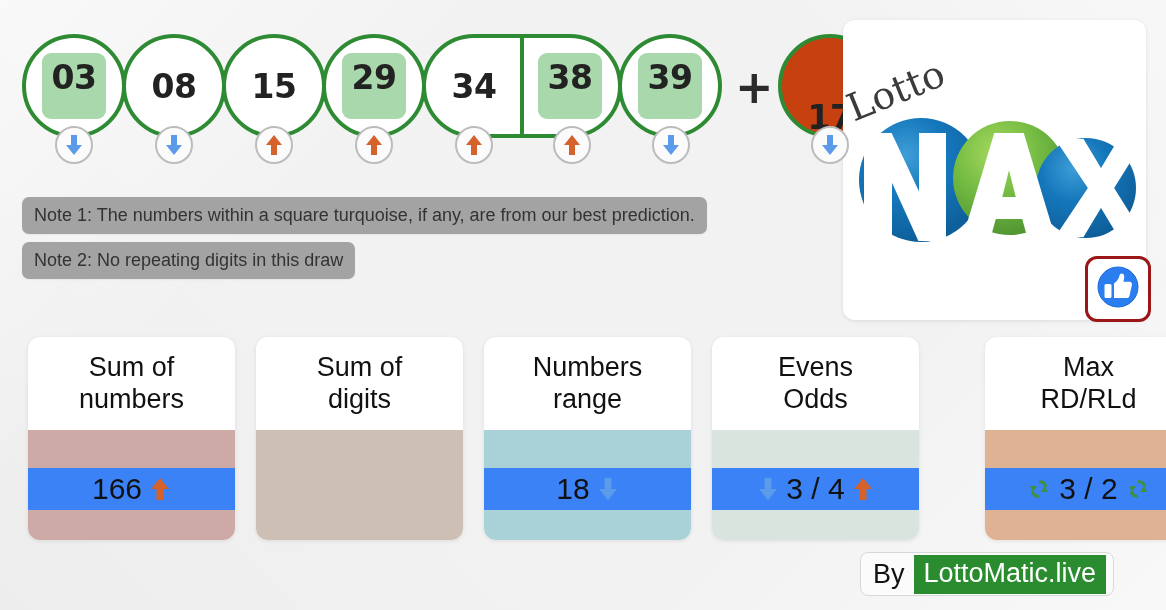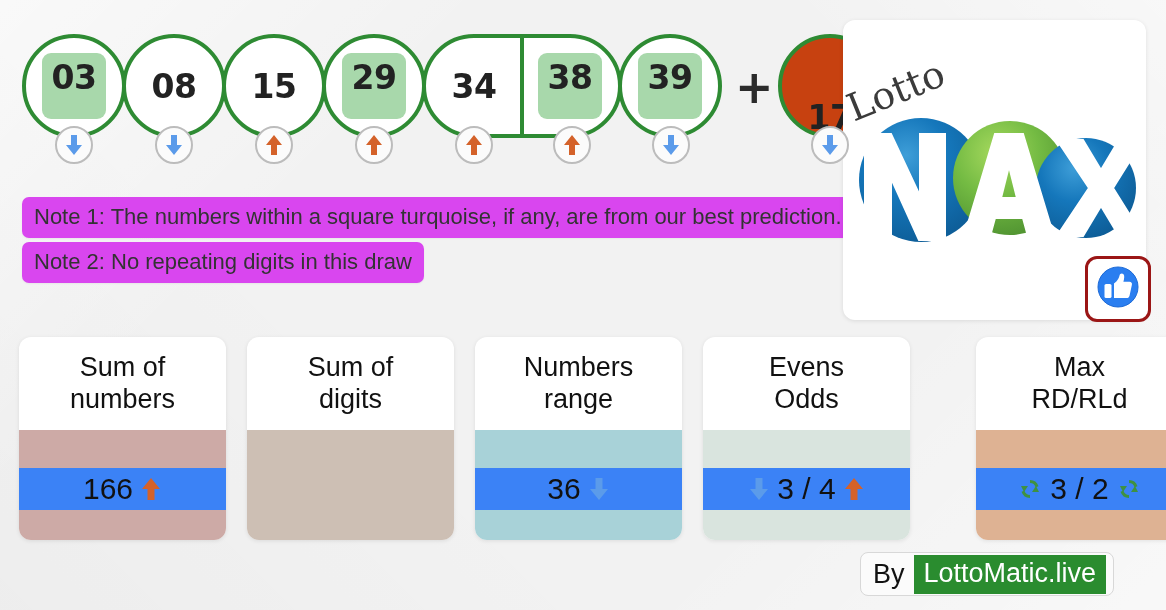--- a/index.html
+++ b/index.html
@@ -175,36 +175,36 @@
     border-radius: 12px;
     z-index: 20;
     display: flex;
     align-items: center;
     justify-content: center;
   }
 
   
   .note {
     position: absolute;
-    background: #d946ef;
+    background: #a3a3a3;
     border-radius: 7px;
     color: #333333;
-    font-size: 22px;
+    font-size: 18px;
     line-height: 1;
     padding: 9px 12px 10px 12px;
     white-space: nowrap;
     box-shadow: 0 1px 2px rgba(0,0,0,0.05);
   }
   .note1 { left: 22px; top: 197px; }
   .note2 { left: 22px; top: 242px; }
 
   
   .stats-row {
     position: absolute;
-    left: 0;
+    left: 9px;
     top: 337px;
     width: 1028px;
     height: 205px;
   }
   .stat-card {
     position: absolute;
     top: 0;
     width: 207px;
     height: 203px;
     background: #ffffff;
@@ -432,21 +432,21 @@
   <div class="stat-card" style="left:247px;">
     <div class="stat-title">Sum of<br>digits</div>
     <div class="stat-band-top" style="background:#cdbfb4;"></div>
     <div class="stat-band-bottom" style="background:#cdbfb4;"></div>
   </div>
 
   <div class="stat-card" style="left:475px;">
     <div class="stat-title">Numbers<br>range</div>
     <div class="stat-band-top" style="background:#a8d2d8;"></div>
     <div class="stat-value-row">
-      <span class="stat-value">36</span>
+      <span class="stat-value">18</span>
       <span>
         <svg width="22" height="26" viewBox="0 0 22 26">
             <path d="M7.5 2 L14.5 2 L14.5 13 L20 13 L11 24 L2 13 L7.5 13 Z" fill="#5b9bea"></path>
           </svg>
       </span>
     </div>
     <div class="stat-band-bottom" style="background:#a8d2d8;"></div>
   </div>
 
   <div class="stat-card" style="left:703px;">

